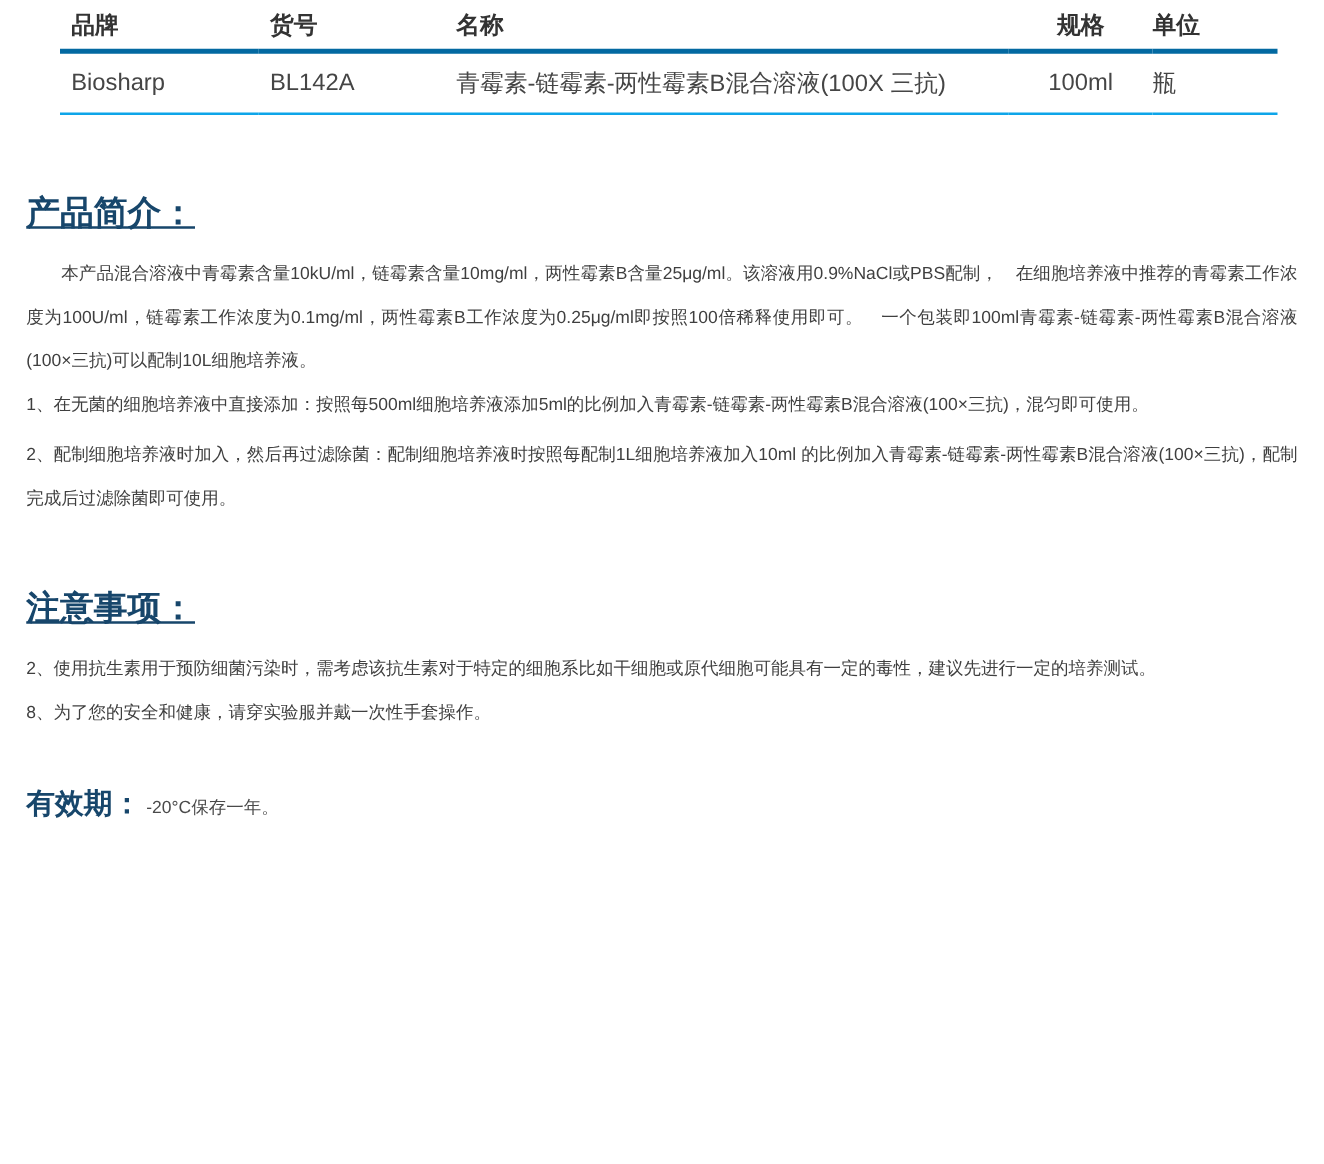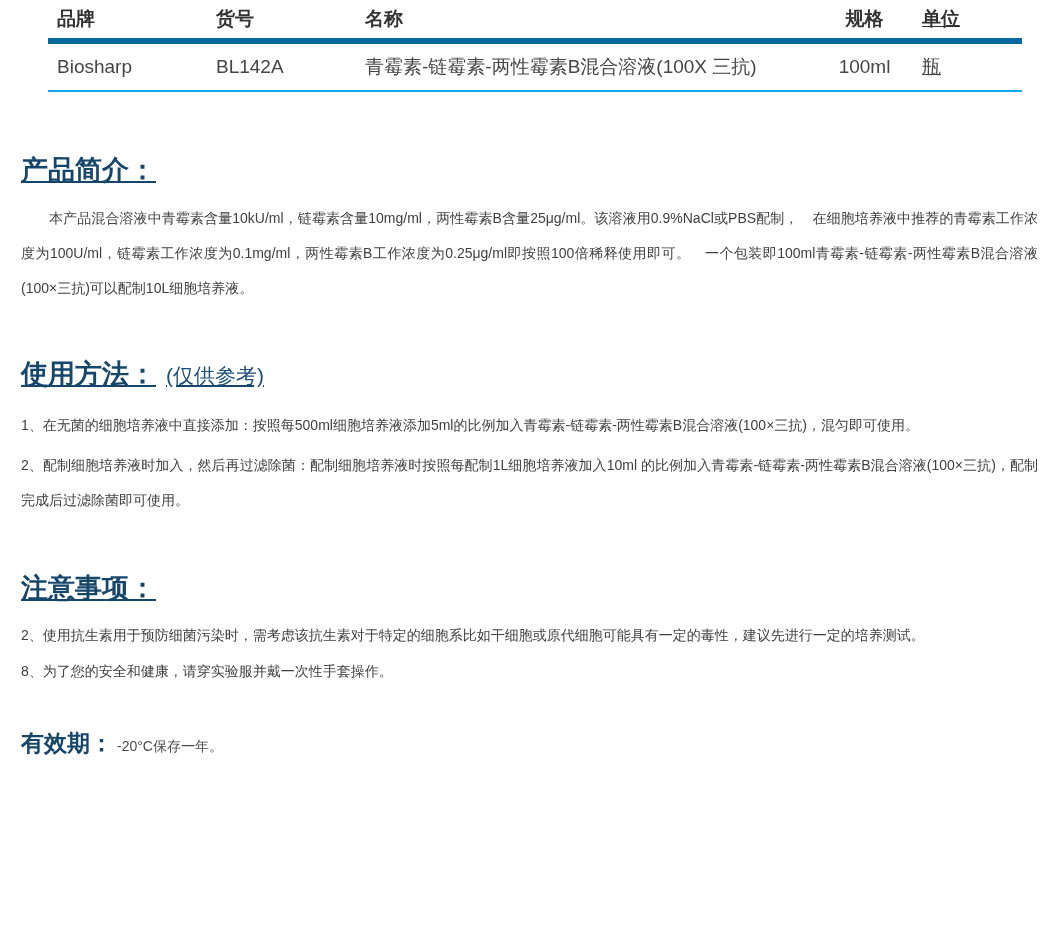--- a/index.html
+++ b/index.html
@@ -25,29 +25,29 @@
     table-layout: fixed;
   }
   .spec-table th, .spec-table td {
     font-size: 19px;
     padding: 0 0 0 9px;
     white-space: nowrap;
     overflow: hidden;
   }
   .spec-table thead tr { height: 41px; }
   .spec-table tbody tr { height: 50px; }
-  .spec-table thead tr { border-bottom: 6px solid #0369a1; }
+  .spec-table thead tr { border-bottom: 4px solid #0369a1; }
   .spec-table tbody tr { border-bottom: 2px solid #0ea5e9; }
   .spec-table th { color: #333333; font-weight: bold; text-align: left; }
   .spec-table td { color: #454545; font-weight: normal; text-align: left; }
   .col-brand { width: 150px; }
   .col-cat   { width: 140px; }
   .col-name  { width: 442px; }
   .col-spec  { width: 115px; text-align: center !important; padding-left: 0 !important; }
-  .col-unit  { width: 100px; text-align: center; padding-left: 0 !important; text-decoration: underline; }
+  .col-unit  { width: 100px; text-align: center; padding-left: 0 !important; }
   
   .content { padding: 0 21px; }
   h2.section-title {
     color: #17466b;
     font-size: 27px;
     font-weight: bold;
     margin: 0;
     line-height: 1.35;
     text-decoration: underline;
   }
@@ -109,21 +109,20 @@
         <td class="col-unit">瓶</td>
       </tr>
     </tbody>
   </table>
 
   <div class="content">
 
     <h2 class="section-title title-intro">产品简介：</h2>
     <p class="body-text indent">本产品混合溶液中青霉素含量10kU/ml，链霉素含量10mg/ml，两性霉素B含量25μg/ml。该溶液用0.9%NaCl或PBS配制，　在细胞培养液中推荐的青霉素工作浓度为100U/ml，链霉素工作浓度为0.1mg/ml，两性霉素B工作浓度为0.25μg/ml即按照100倍稀释使用即可。　一个包装即100ml青霉素-链霉素-两性霉素B混合溶液(100×三抗)可以配制10L细胞培养液。</p>
 
-    <h2 class="section-title title-usage"><span>使用方法：</span><span class="subtitle">(仅供参考)</span></h2>
     <div class="body-text usage-item">1、在无菌的细胞培养液中直接添加：按照每500ml细胞培养液添加5ml的比例加入青霉素-链霉素-两性霉素B混合溶液(100×三抗)，混匀即可使用。</div>
     <div class="body-text usage-item">2、配制细胞培养液时加入，然后再过滤除菌：配制细胞培养液时按照每配制1L细胞培养液加入10ml 的比例加入青霉素-链霉素-两性霉素B混合溶液(100×三抗)，配制完成后过滤除菌即可使用。</div>
 
     <h2 class="section-title title-notes">注意事项：</h2>
     <div class="body-text note-item">2、使用抗生素用于预防细菌污染时，需考虑该抗生素对于特定的细胞系比如干细胞或原代细胞可能具有一定的毒性，建议先进行一定的培养测试。</div>
     <div class="body-text note-item">8、为了您的安全和健康，请穿实验服并戴一次性手套操作。</div>
 
     <div class="validity-row">
       <span class="validity-title">有效期：</span><span class="validity-value">-20°C保存一年。</span>
     </div>

